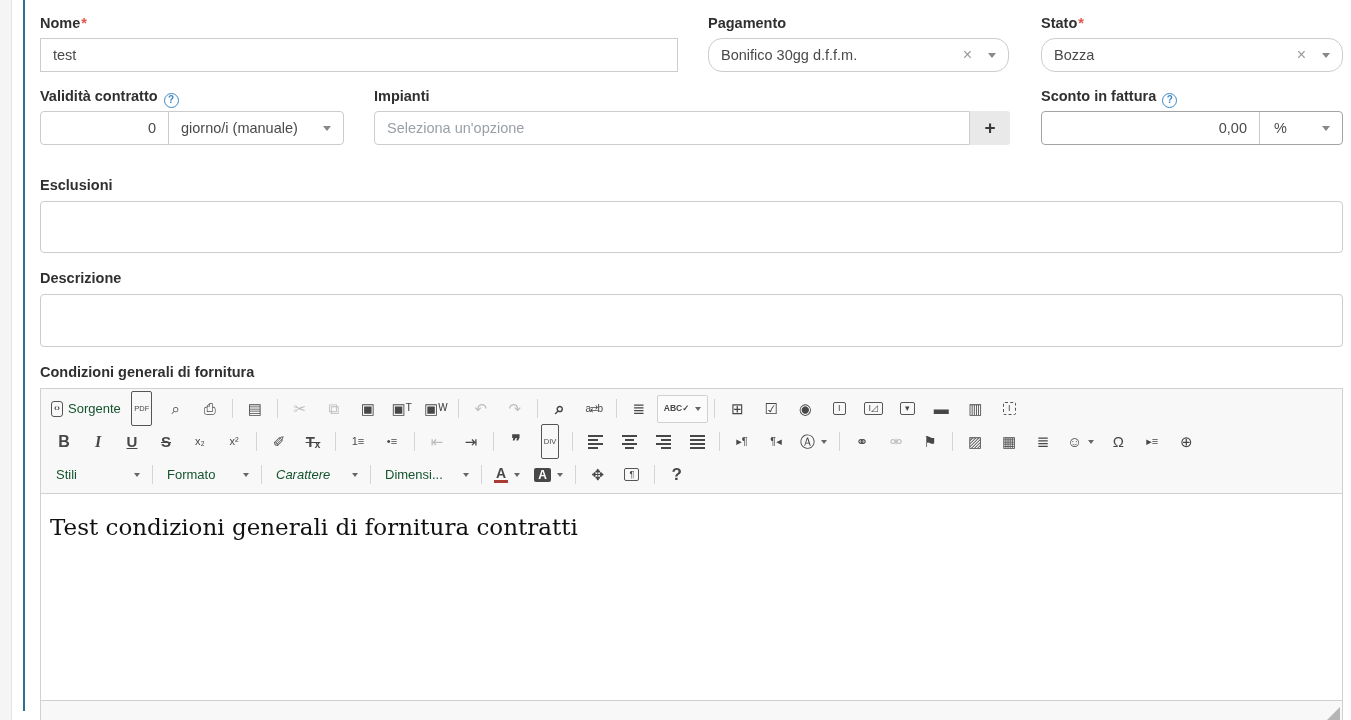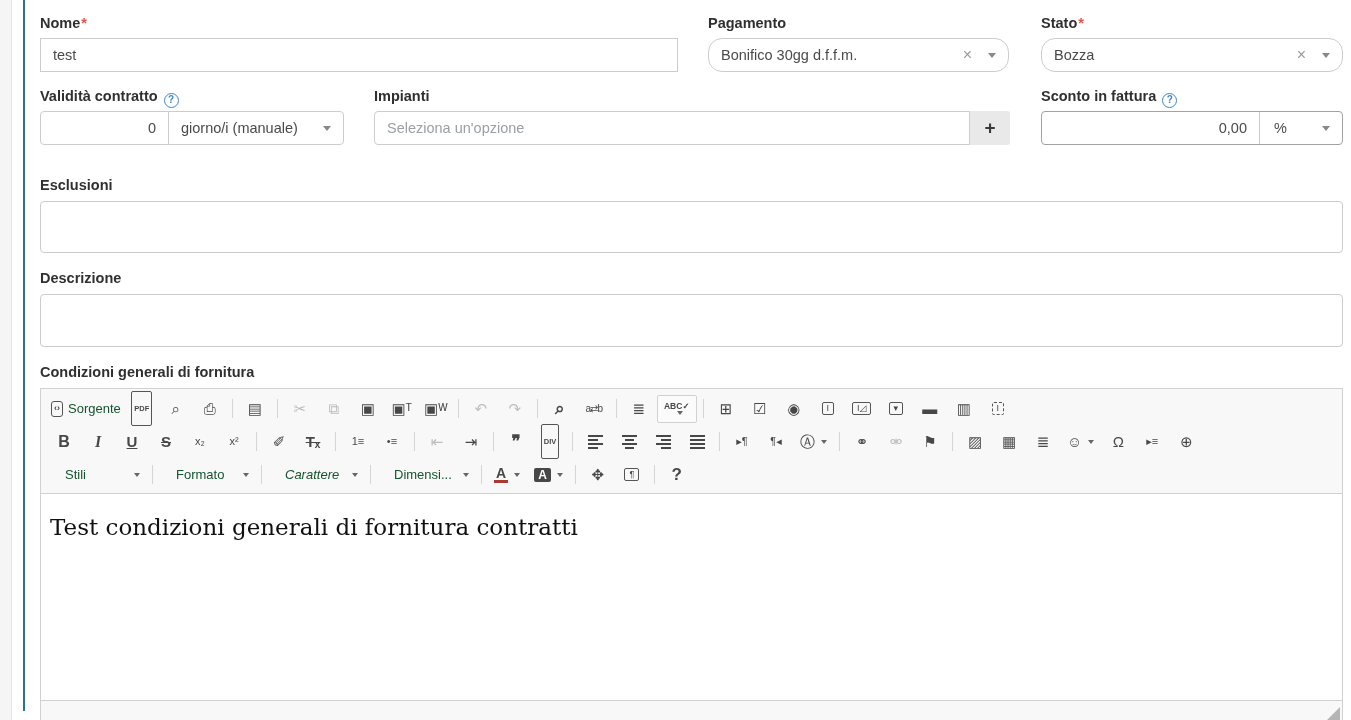--- a/index.html
+++ b/index.html
@@ -44,26 +44,26 @@
   .cke-row{display:flex;align-items:center;height:33px;flex-wrap:nowrap;}
   .cke-btn{display:inline-flex;align-items:center;justify-content:center;min-width:26px;height:26px;padding:0 3px;margin:0 1px;
        border-radius:2px;color:#474747;cursor:pointer;text-decoration:none;}
   .cke-btn.disabled{color:#bdbdbd;cursor:default;}
   .cke-btn.disabled .glyph{color:#bdbdbd;}
   .cke-sep{width:1px;height:19px;background:#d5d5d5;margin:0 5px;flex:0 0 1px;}
   .glyph{font-size:15px;line-height:1;color:#474747;}
   .cke-lab{font-size:13px;color:#14532d;margin-left:5px;}
   .cke-arrow{width:0;height:0;border-left:3.5px solid transparent;border-right:3.5px solid transparent;border-top:4px solid #666;margin-left:6px;}
   .cke-combo{padding:0 6px;}
-  .cke-combo.bordered{border:1px solid #d1d1d1;background:#fbfbfb;border-radius:2px;flex-direction:column;}
-  .cke-combo .cke-lab{margin-left:11px;}
+  .cke-combo.bordered{border:1px solid #d1d1d1;background:#fbfbfb;border-radius:2px;}
+  .cke-combo .cke-lab{margin-left:2px;}
   .combo-spread{justify-content:space-between;}
   
   .src-box{border:1.5px solid #555;border-radius:3px;font-size:9px;line-height:12px;height:14px;padding:0 2px;font-weight:700;}
-  .mini-text{border:1px solid #555;border-radius:2px;font-size:7.5px;font-weight:700;line-height:9px;padding:12px 2px;}
+  .mini-text{border:1px solid #555;border-radius:2px;font-size:7.5px;font-weight:400;line-height:9px;padding:12px 2px;}
   .boxed{border:1px solid #555;border-radius:2px;font-size:9px;line-height:11px;height:13px;box-sizing:border-box;padding:0 4px;}
   .boxed.dashed{border-style:dashed;}
   .abc{font-size:8.5px;font-weight:700;line-height:9px;text-align:left;}
   .g-bold{font-weight:700;font-size:16px;}
   .g-italic{font-style:italic;font-family:"Liberation Serif",serif;font-size:16px;font-weight:700;}
   .g-underline{text-decoration:underline;font-weight:700;font-size:15px;}
   .g-strike{text-decoration:line-through;font-weight:700;font-size:15px;}
   .g-small{font-size:11px;}
   .g-tiny{font-size:10px;letter-spacing:-1px;}
   .g-bold2{font-weight:700;font-size:17px;}

